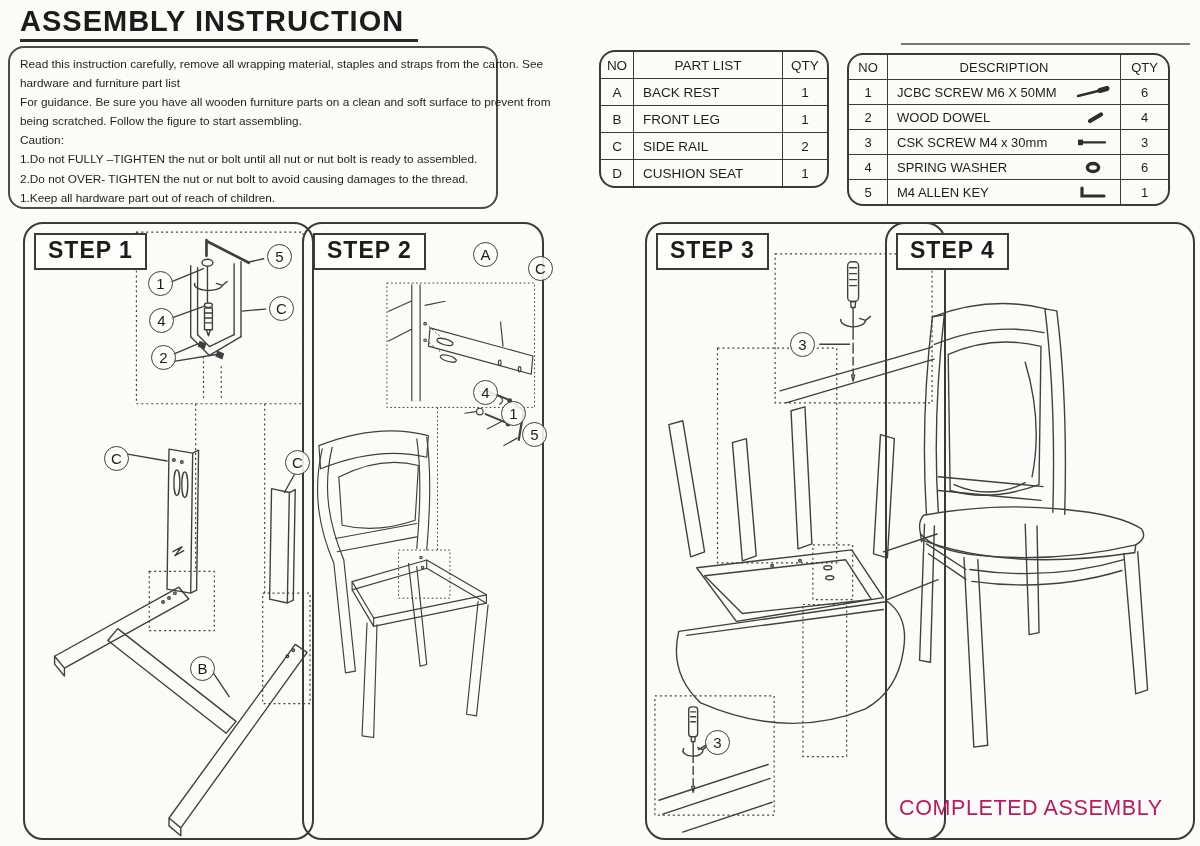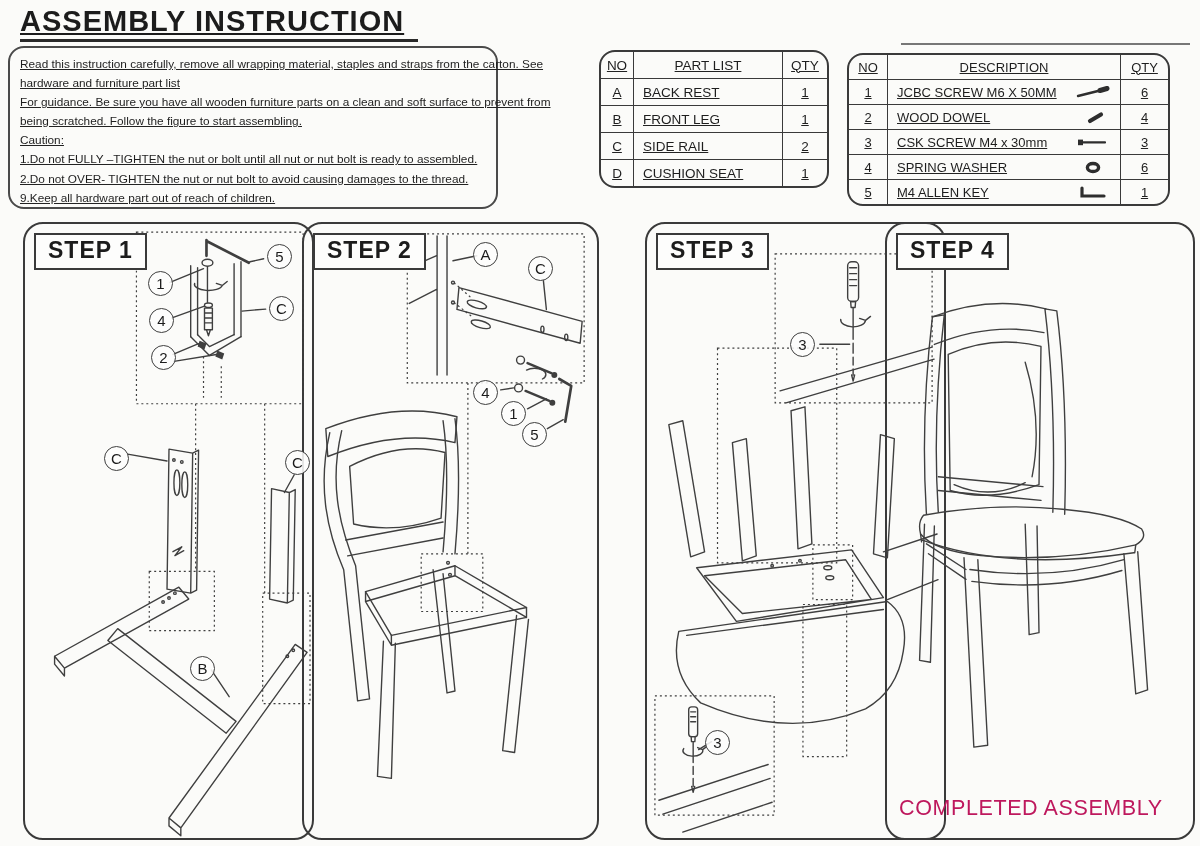--- a/index.html
+++ b/index.html
@@ -2,21 +2,21 @@
 <html><head>
 <meta charset="utf-8">
 <style>
   html,body{margin:0;padding:0;}
   body{
     width:1200px;height:846px;position:relative;
     background:#fbfbf9;color:#222;
     font-family:"Liberation Sans",sans-serif;
     overflow:hidden;
   }
-  .abs{position:absolute;text-decoration:underline;}
+  .abs{position:absolute;}
   #title{
     left:20px;top:5px;font-size:29px;font-weight:bold;letter-spacing:1px;
     color:#1c1c1c;border-bottom:3px solid #2a2a2a;padding:0 14px 1px 0;
   }
   #introBox{
     left:8px;top:46px;width:490px;height:163px;box-sizing:border-box;
     border:2px solid #4a4a4a;border-radius:16px;padding:7px 9px 0 10px;
   }
   .introLine{font-size:11.8px;line-height:19.1px;white-space:nowrap;color:#1e1e1e;}
   
@@ -35,21 +35,21 @@
   #hwTable .c{height:24px;font-size:13px;}
   #hwTable .cNo{width:38px;}
   #hwTable .cMain{flex:1;justify-content:space-between;padding:0 8px 0 9px;}
   #hwTable .cQty{width:48px;}
   #hwTopLine{left:901px;top:43px;width:289px;border-top:2px solid #777;}
   .hwicon{flex:0 0 auto;margin-left:4px;}
   .hwicon .st{stroke:#2e2e2e;fill:none;stroke-linecap:round;}
   
   .panel{border:2.5px solid #3a3a3a;border-radius:20px;top:222px;height:618px;box-sizing:border-box;}
   #p1{left:23px;width:291px;}
-  #p2{left:302px;width:297px;}
+  #p2{left:302px;width:242px;}
   #p3{left:613px;width:301px;margin-left:32px;}
   #p4{left:885px;width:310px;}
   .stepLabel{
     position:absolute;left:9px;top:9px;border:2px solid #3a3a3a;background:#fdfdfc;
     padding:2px 12px 4px;font-size:23px;font-weight:600;color:#1c1c1c;letter-spacing:1px;z-index:3;
   }
   .callout{
     position:absolute;width:25px;height:25px;border:1.8px solid #3f3f3f;border-radius:50%;
     display:flex;align-items:center;justify-content:center;font-size:15px;color:#1c1c1c;
     background:rgba(253,253,252,.88);z-index:2;box-sizing:border-box;
@@ -67,21 +67,21 @@
 <div class="abs" id="title">ASSEMBLY INSTRUCTION</div>
 
 <div class="abs" id="introBox">
   <div class="introLine">Read this instruction carefully, remove all wrapping material, staples and straps from the carton. See</div>
   <div class="introLine">hardware and furniture part list</div>
   <div class="introLine">For guidance. Be sure you have all wooden furniture parts on a clean and soft surface to prevent from</div>
   <div class="introLine">being scratched. Follow the figure to start assembling.</div>
   <div class="introLine">Caution:</div>
   <div class="introLine">1.Do not FULLY –TIGHTEN the nut or bolt until all nut or nut bolt is ready to assembled.</div>
   <div class="introLine">2.Do not OVER- TIGHTEN the nut or nut bolt to avoid causing damages to the thread.</div>
-  <div class="introLine">9.Keep all hardware part out of reach of children.</div>
+  <div class="introLine">1.Keep all hardware part out of reach of children.</div>
 </div>
 
 <div class="abs tbl" id="partTable">
   <div class="trow hdr">
     <div class="c cNo">NO</div>
     <div class="c cMain" style="justify-content:center;padding-left:0">PART LIST</div>
     <div class="c cQty">QTY</div>
   </div>
   <div class="trow">
     <div class="c cNo">A</div>

